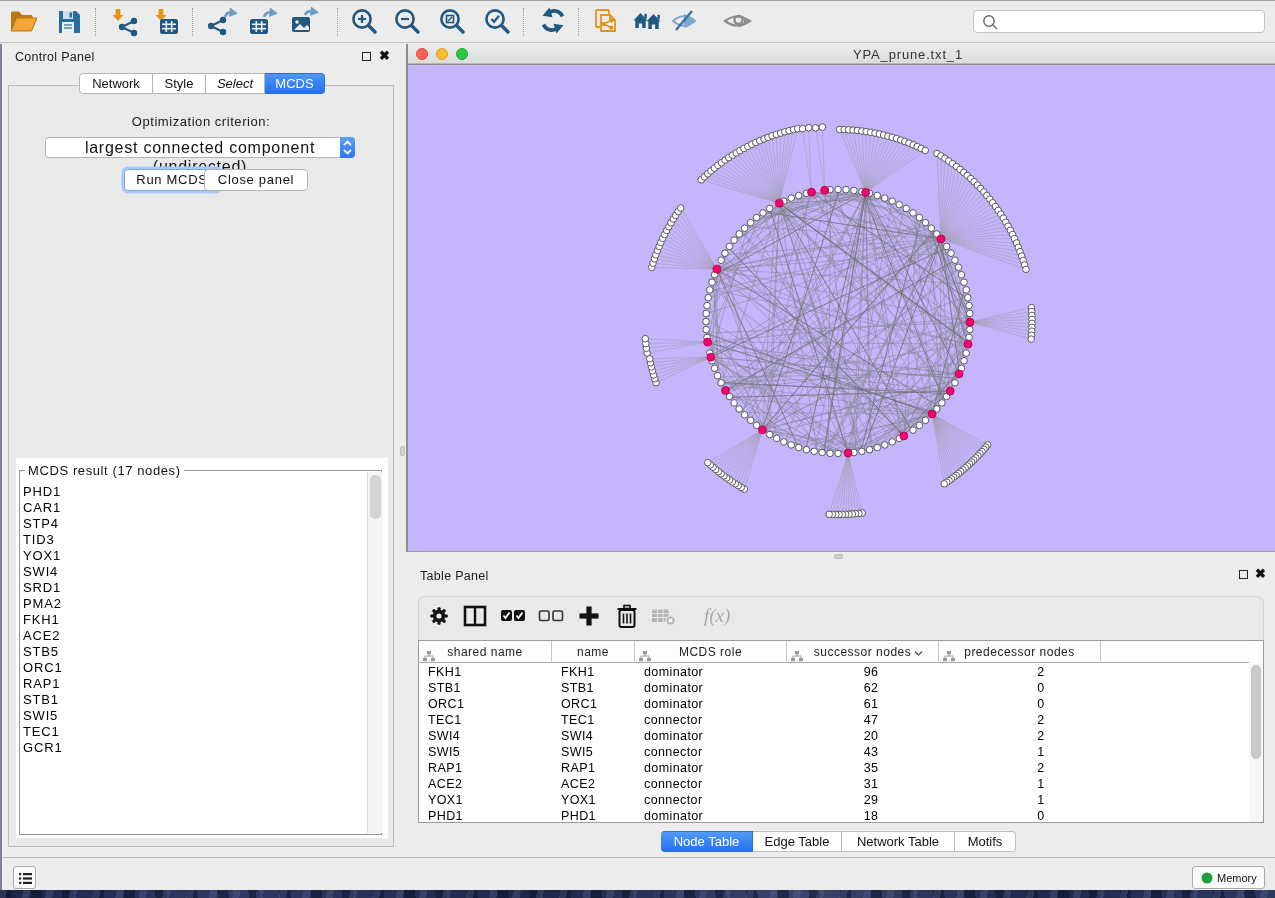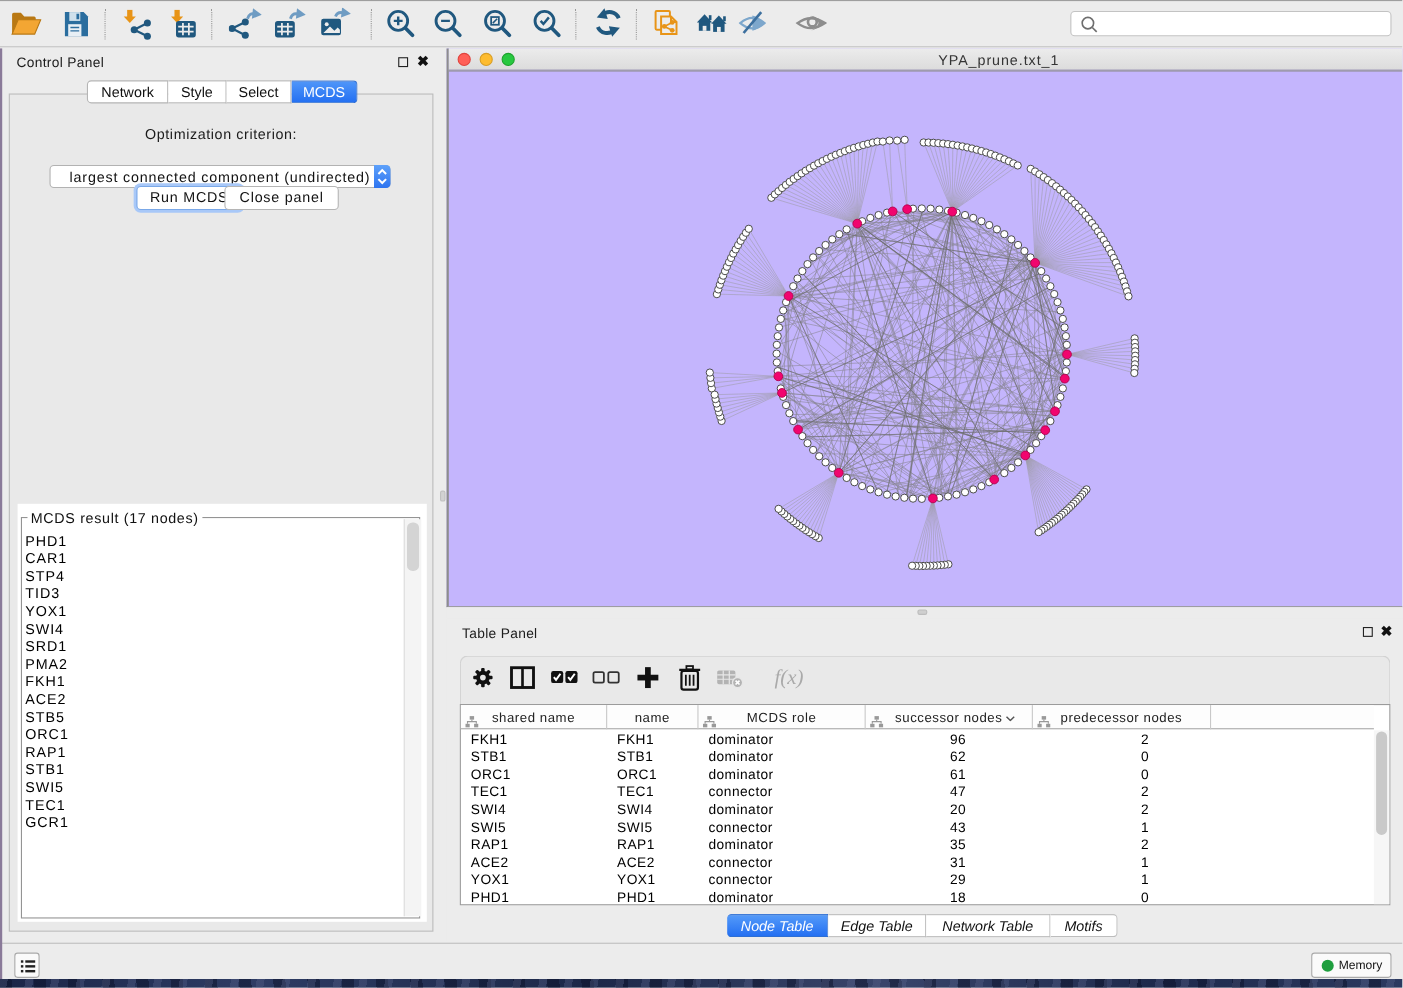--- a/index.html
+++ b/index.html
@@ -15,21 +15,21 @@
 #cpanel { left:2px; top:44px; width:398px; height:812px; background:#ececec;padding-left:40px; }
 #cp-title { position:absolute; left:13px; top:6px; font-size:12.5px; letter-spacing:0.3px; color:#1c1c1c; }
 .winbox { position:absolute; top:8px; width:9px; height:9px; border:1.5px solid #222; }
 .winx { position:absolute; top:4px; font-size:13px; font-weight:bold; color:#111; }
 #cp-tabs { position:absolute; left:77px; top:29px; height:21px; display:flex; font-size:13px; z-index:3; }
 .cptab { border:1px solid #b5b5b5; border-left:none; background:#fff; color:#111; line-height:19px; text-align:center; }
 .cptab.first { border-left:1px solid #b5b5b5; border-radius:4px 0 0 4px; }
 .cptab.sel { background:linear-gradient(#4f96f9,#2470f2); color:#fff; border-color:#2e6fd4; border-radius:0 4px 4px 0; }
 #cp-content { position:absolute; left:6px; top:41px; width:386px; height:762px; border:1px solid #bcbcbc; background:#e9e9e9; }
 #optlabel { position:absolute; left:0; top:28px; width:100%; text-align:center; font-size:13px; letter-spacing:0.55px; color:#1a1a1a; }
-#dropdown { position:absolute; left:36px; top:64px; width:310px; height:21px; background:#fff; border:1px solid #b2b2b2; border-radius:4px; font-size:13px; letter-spacing:0.75px; color:#111; text-align:center; line-height:19px; }
+#dropdown { position:absolute; left:36px; top:51px; width:310px; height:21px; background:#fff; border:1px solid #b2b2b2; border-radius:4px; font-size:16px; letter-spacing:0.75px; color:#111; text-align:center; line-height:19px; }
 #dropbtn { position:absolute; right:-1px; top:-1px; width:15px; height:21px; background:linear-gradient(#5ea1fa,#2d74f0); border-radius:0 4px 4px 0; }
 .btn { position:absolute; height:22px; background:#fff; border:1px solid #b5b5b5; border-radius:4px; font-size:13px; letter-spacing:0.7px; color:#111; text-align:center; line-height:20px; }
 #runbtn { left:87px; top:83px; width:96px; box-shadow:0 0 0 2.5px #a8c8f8; border-color:#7aa8e8;margin-left:28px; }
 #closebtn { left:195px; top:83px; width:104px; }
 #mcds-white { position:absolute; left:7px; top:372px; width:372px; height:380px; background:#fff; }
 #mcds-border { position:absolute; left:3px; top:12px; width:363px; height:365px; border:1px solid #949494; }
 #mcds-legend { position:absolute; left:9px; top:5px; background:#fff; padding:0 3px; font-size:13px; letter-spacing:0.6px; color:#111; }
 #mcds-list { position:absolute; left:7px; top:26px; font-size:13px; letter-spacing:0.85px; color:#000; line-height:16px; }
 #mcds-scroll { position:absolute; right:5px; top:14px; width:16px; height:361px; background:#f4f4f4; border-left:1px solid #dcdcdc; }
 #mcds-thumb { position:absolute; left:2px; top:3px; width:11px; height:44px; background:#d4d4d4; border-radius:5px; }
@@ -47,21 +47,21 @@
 #tp-table { position:absolute; left:12px; top:78px; width:846px; height:183px; background:#fff; border:1px solid #9b9b9b; }
 #tp-header { position:absolute; left:0; top:0; width:830px; height:22px; background:#fdfdfd; border-bottom:1px solid #a8a8a8; font-size:12px; letter-spacing:0.5px; color:#222; }
 .hcell { position:absolute; top:0; height:22px; border-right:1px solid #c8c8c8; line-height:22px; }
 .trow { position:absolute; left:0; width:830px; height:16px; font-size:12.5px; letter-spacing:0.4px; color:#000; }
 .tc { position:absolute; top:1px; }
 .num { text-align:center; }
 #tp-vscroll { position:absolute; right:0px; top:23px; width:14px; height:158px; background:#f6f6f6; }
 #tp-vthumb { position:absolute; left:2px; top:1px; width:10px; height:94px; background:#c9c9c9; border-radius:5px; }
 
 #btabs { position:absolute; left:255px; top:269px; height:21px; display:flex; font-size:13px; }
-.btab { border:1px solid #bdbdbd; border-left:none; background:#fff; color:#111; padding:0 12px; line-height:19px; text-align:center;font-style:italic; }
+.btab { border:1px solid #bdbdbd; border-left:none; background:#fff; color:#111; padding:0 12px; line-height:19px; text-align:center; }
 .btab.last { border-radius:0 4px 4px 0; }
 .btab.sel { background:linear-gradient(#549af9,#2470f2); color:#fff; border-color:#2e6fd4; border-radius:4px 0 0 4px; }
 
 #statusbar { left:0; top:857px; width:1275px; height:33px; background:#ececec; border-top:1px solid #bdbdbd; }
 #listbtn { position:absolute; left:13px; top:8px; width:23px; height:23px; background:#fafafa; border:1px solid #aaa; border-radius:3px; }
 #membtn { position:absolute; left:1192px; top:8px; width:73px; height:23px; background:#fafafa; border:1px solid #aaa; border-radius:3px; font-size:11px; color:#111; }
 #wallpaper { left:0; top:890px; width:1275px; height:8px; background:repeating-linear-gradient(100deg, rgba(90,100,140,0.35) 0 7px, rgba(20,28,58,0) 7px 23px),repeating-linear-gradient(85deg, rgba(10,16,40,0.5) 0 11px, rgba(10,16,40,0) 11px 31px),linear-gradient(90deg,#1a2547,#2e3c64 18%,#1c2848 42%,#39456b 63%,#1e2a4c 82%,#2c3a60 100%); }
 #leftedge { left:0; top:44px; width:2px; height:846px; background:#8a7a99; }
 </style>
 </head>
@@ -194,21 +194,21 @@
       </svg>
     </div>
   </div>
 <div id="cpanel" class="abs">
   <div id="cp-title">Control Panel</div>
   <div class="winbox" style="left:360px;"></div>
   <div class="winx" style="left:377px;">✖</div>
   <div id="cp-tabs">
     <div class="cptab first" style="width:74px;">Network</div>
       <div class="cptab" style="width:53px;">Style</div>
-      <div class="cptab" style="width:59px;">Select</div>
+      <div class="cptab" style="width:59px;font-style:italic;">Select</div>
       <div class="cptab sel" style="width:60px;">MCDS</div>
   </div>
   <div id="cp-content">
     <div id="optlabel">Optimization criterion:</div>
     <div id="dropdown">largest connected component (undirected)<div id="dropbtn">
           <svg width="15" height="21" viewBox="0 0 15 21" style="position:absolute;left:0;top:0;">
             <path d="M4,8.2 L7.5,4.6 L11,8.2" stroke="#fff" stroke-width="1.8" fill="none"></path>
             <path d="M4,12.8 L7.5,16.4 L11,12.8" stroke="#fff" stroke-width="1.8" fill="none"></path>
           </svg>
         </div></div>

